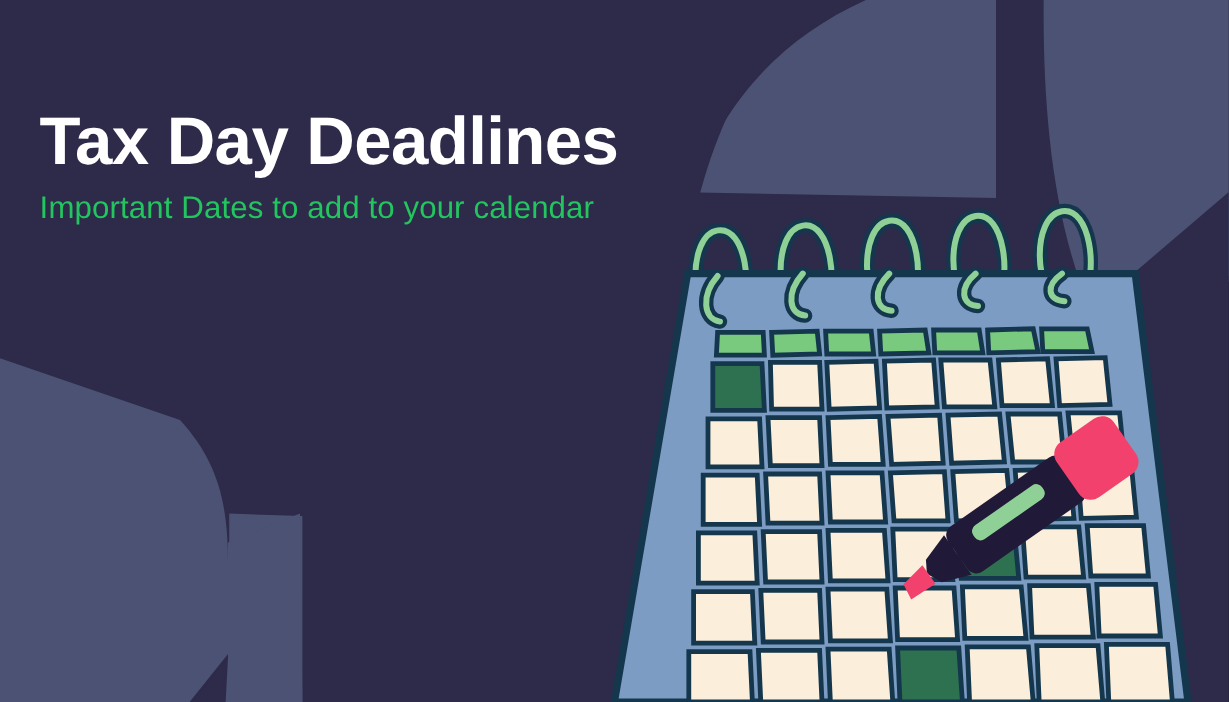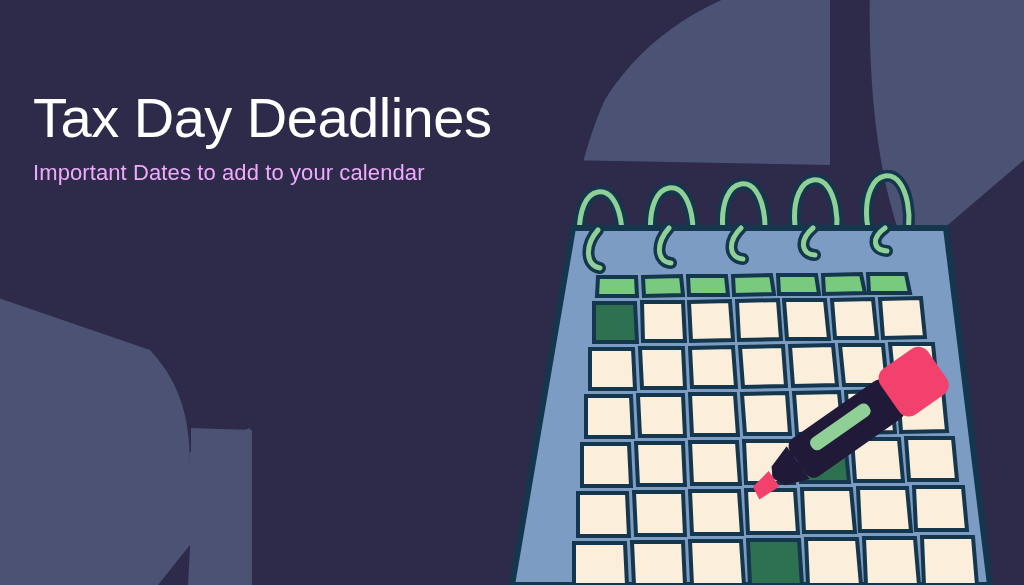--- a/index.html
+++ b/index.html
@@ -31,31 +31,31 @@
     left: 33px;
     top: 88px;
     width: 620px;
     z-index: 5;
   }
   #page-title {
     margin: 0;
     font-family: "Liberation Sans", sans-serif;
     font-size: 56px;
     line-height: 60px;
-    font-weight: normal;
+    font-weight: bold;
     color: #ffffff;
     letter-spacing: -0.5px;
   }
   #page-subtitle {
     margin: 10px 0 0 0;
     font-family: "Liberation Sans", sans-serif;
-    font-size: 22px;
+    font-size: 26px;
     line-height: 30px;
     font-weight: normal;
-    color: #f0abfc;
+    color: #22c55e;
     letter-spacing: 0.1px;
   }
 </style>
 </head>
 <body>
 
 <div id="banner">
 
   <svg id="bg-svg" viewBox="0 0 1024 585" preserveAspectRatio="none">
     <rect x="0" y="0" width="1024" height="585" fill="#2d2a4a"></rect>

